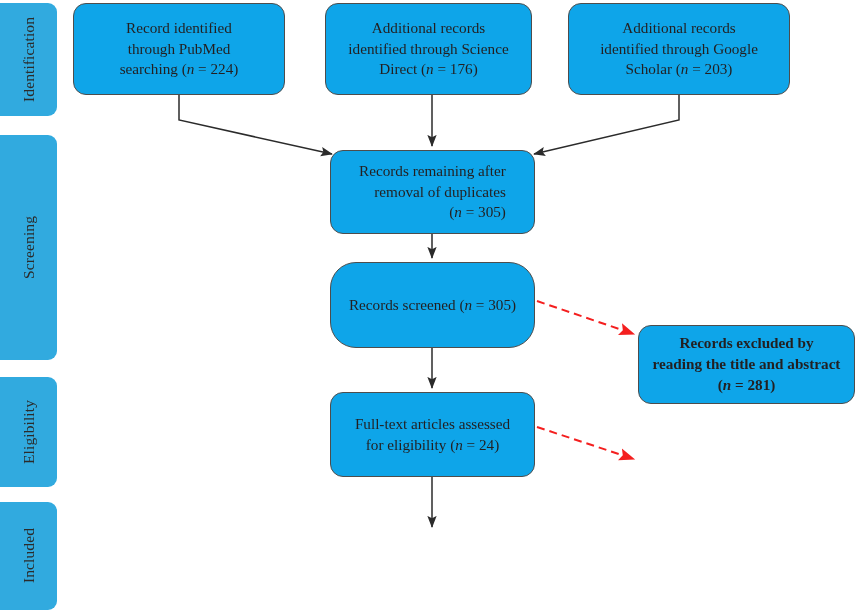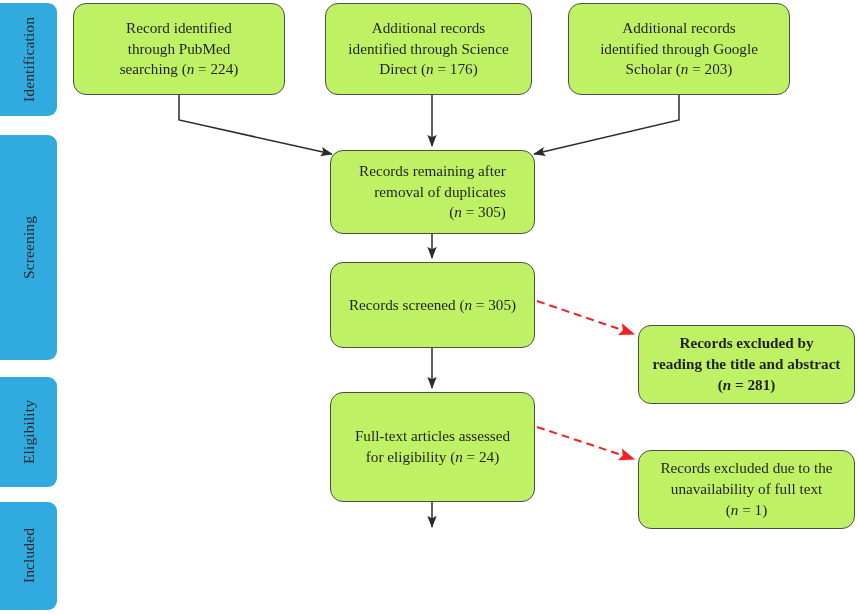--- a/index.html
+++ b/index.html
@@ -45,21 +45,21 @@
     color: #2b2b2b;
     font-size: 15.5px;
     letter-spacing: 0.1px;
     white-space: nowrap;
     font-family: "Liberation Serif", "DejaVu Serif", serif;
   }
   
   .flow-box {
     position: absolute;
     box-sizing: border-box;
-    background: #bef264;
+    background: #0ea5e9;
     border: 1.4px solid #4d4d4d;
     border-radius: 13px;
     display: flex;
     align-items: center;
     justify-content: center;
     text-align: center;
     padding: 4px 8px;
   }
   .flow-box-text {
     font-size: 15.2px;
@@ -153,35 +153,30 @@
 identified through Google
 Scholar (<em>n</em> = 203)</span>
   </div>
 
   <div class="flow-box" style="left:330px; top:150px; width:205px; height:84px;text-align:right;">
     <span class="flow-box-text">Records remaining after
 removal of duplicates
 (<em>n</em> = 305)</span>
   </div>
 
-  <div class="flow-box" style="left:330px; top:262px; width:205px; height:86px;">
+  <div class="flow-box" style="left:330px; top:262px; width:205px; height:86px;border-radius:26px;">
     <span class="flow-box-text">Records screened (<em>n</em> = 305)</span>
   </div>
 
   <div class="flow-box" style="left:638px; top:325px; width:217px; height:79px;font-weight:bold;">
     <span class="flow-box-text">Records excluded by
 reading the title and abstract
 (<em>n</em> = 281)</span>
   </div>
 
-  <div class="flow-box" style="left:330px; top:392px; width:205px; height:110px;">
+  <div class="flow-box" style="left:330px; top:392px; width:205px; height:85px;">
     <span class="flow-box-text">Full-text articles assessed
 for eligibility (<em>n</em> = 24)</span>
   </div>
 
-  <div class="flow-box" style="left:638px; top:450px; width:217px; height:79px;">
-    <span class="flow-box-text">Records excluded due to the
-unavailability of full text
-(<em>n</em> = 1)</span>
-  </div>
 
 
 </div>
 
 </body></html>

